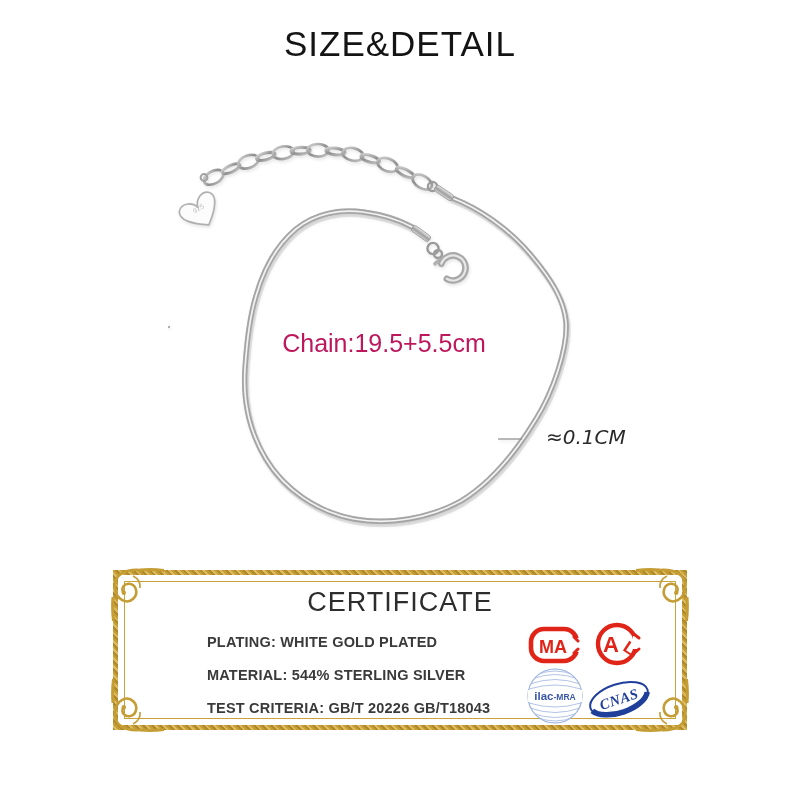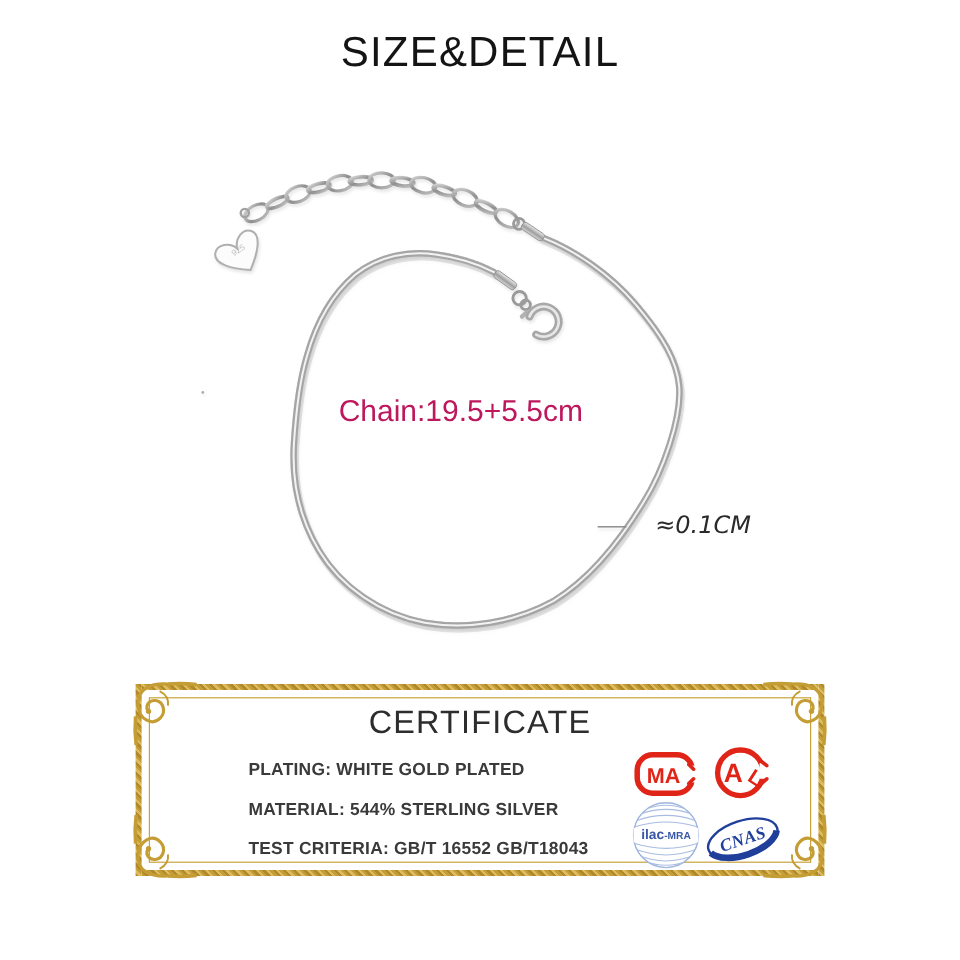--- a/index.html
+++ b/index.html
@@ -154,21 +154,21 @@
       </g>
       <circle cx="13.8" cy="25.8" r="2.2" fill="#c59d35"></circle>
     </svg>
       </div>
 
     <div class="cert-title">CERTIFICATE</div>
 
     <div class="cert-lines">
       <div>PLATING: WHITE GOLD PLATED</div>
       <div>MATERIAL: 544% STERLING SILVER</div>
-      <div>TEST CRITERIA: GB/T 16552 GB/T18043</div>
+      <div>TEST CRITERIA: GB/T 20226 GB/T18043</div>
     </div>
 
     <div class="stamp" style="left:415px;top:55px;">
       <svg width="52" height="40" viewBox="0 0 52 40">
         <rect x="3" y="4" width="46" height="32" rx="13" fill="none" stroke="#e02418" stroke-width="4.6"></rect>
         <rect x="43" y="13" width="10" height="14" fill="#ffffff"></rect>
         <path d="M46 12 L50 16 M46 28 L50 24" stroke="#e02418" stroke-width="3" stroke-linecap="round"></path>
         <text x="25" y="27.5" text-anchor="middle" font-size="18" font-weight="700" fill="#e02418" font-family="Liberation Sans, sans-serif">MA</text>
       </svg>
     </div>

